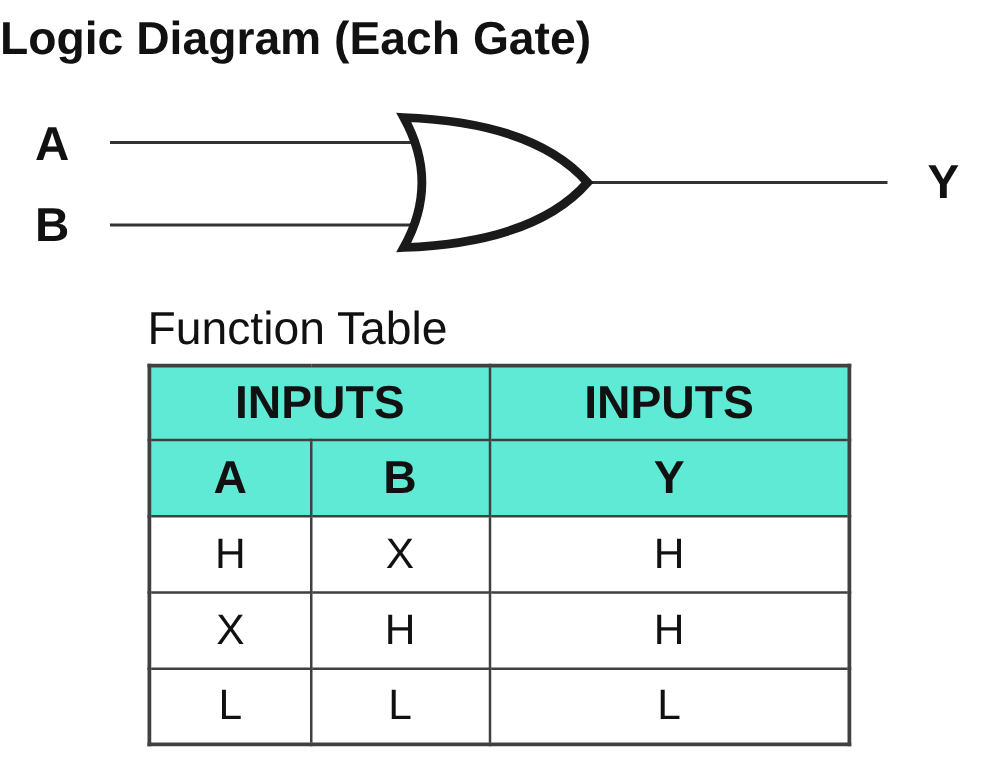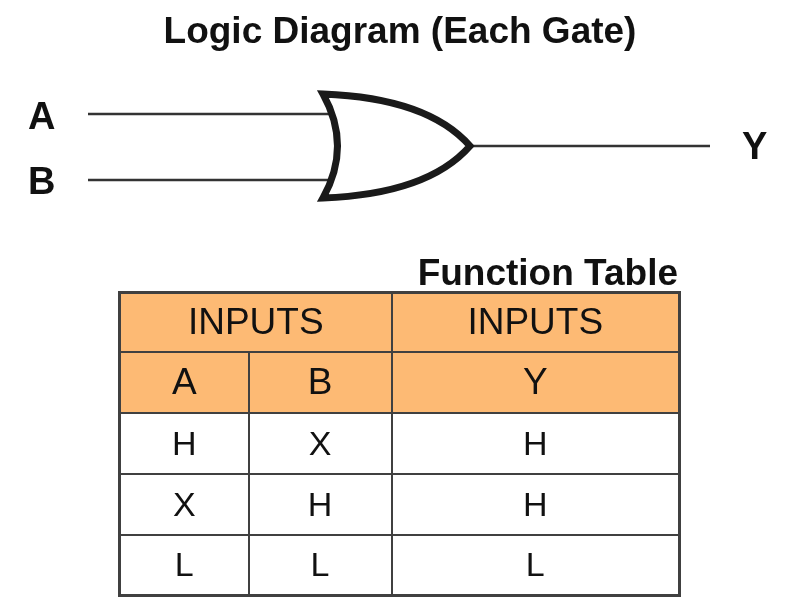--- a/index.html
+++ b/index.html
@@ -15,33 +15,33 @@
     color: #111111;
     overflow: hidden;
   }
   .abs { position: absolute; }
 
   
   .main-title {
     left: 0;
     top: 11px;
     width: 800px;
-    text-align: center;
+    text-align: left;
     font-size: 37px;
     font-weight: bold;
     line-height: 1.1;
     color: #111111;
   }
   .ft-title {
     left: 118px;
-    top: 254px;
+    top: 244px;
     width: 560px;
-    text-align: right;
+    text-align: left;
     font-size: 37px;
-    font-weight: bold;
+    font-weight: normal;
     line-height: 1.05;
     color: #111111;
   }
 
   
   .gate-svg {
     left: 0;
     top: 55px;
     width: 800px;
     height: 165px;
@@ -66,22 +66,22 @@
     table-layout: fixed;
   }
   table.func-table td {
     border: 2px solid #404040;
     text-align: center;
     vertical-align: middle;
     padding: 0;
     color: #111111;
   }
   td.hdr {
-    background: #fdba74;
-    font-weight: normal;
+    background: #5eead4;
+    font-weight: bold;
     font-size: 37px;
   }
   td.data {
     background: #ffffff;
     font-size: 34px;
     font-weight: normal;
   }
   tr.r-group  { height: 59px; }
   tr.r-cols   { height: 61px; }
   tr.r-data   { height: 61px; }

